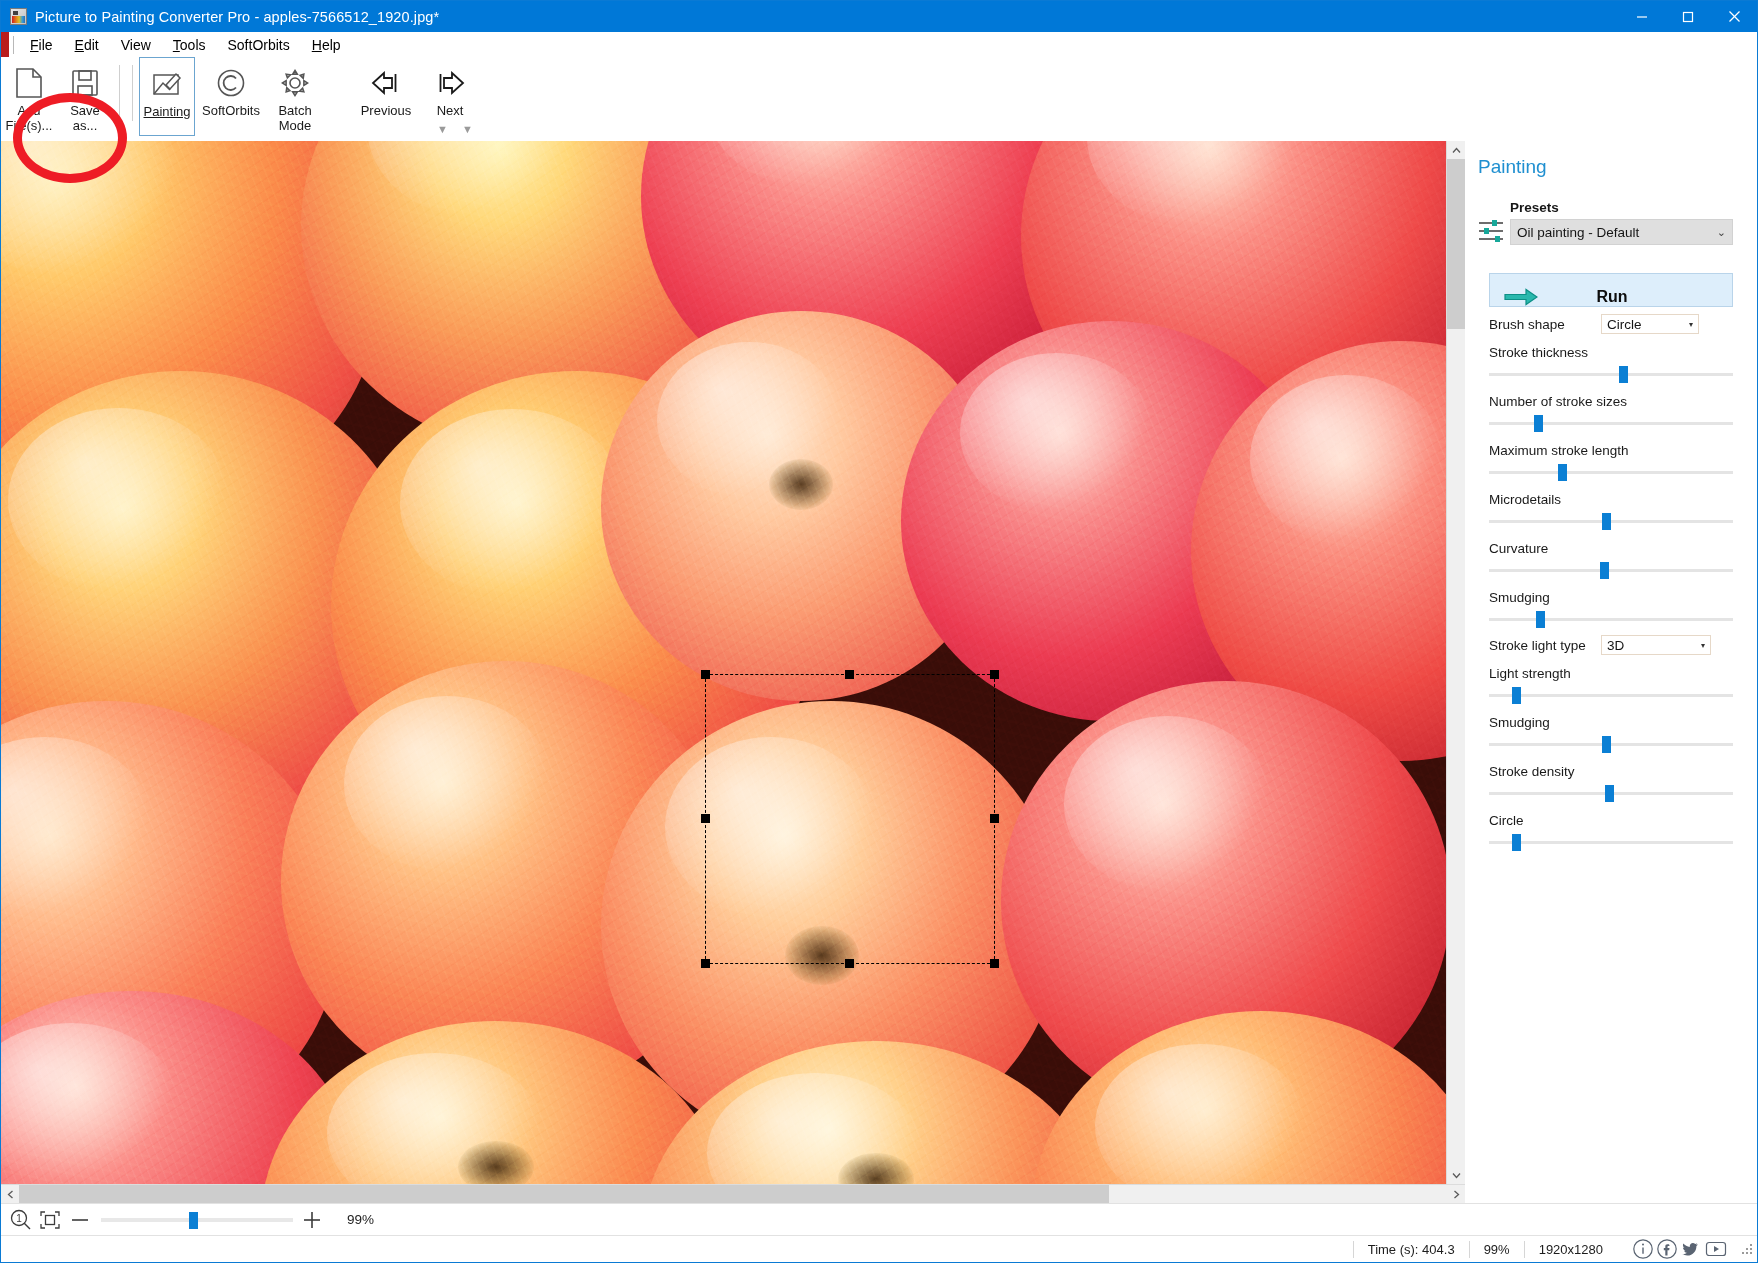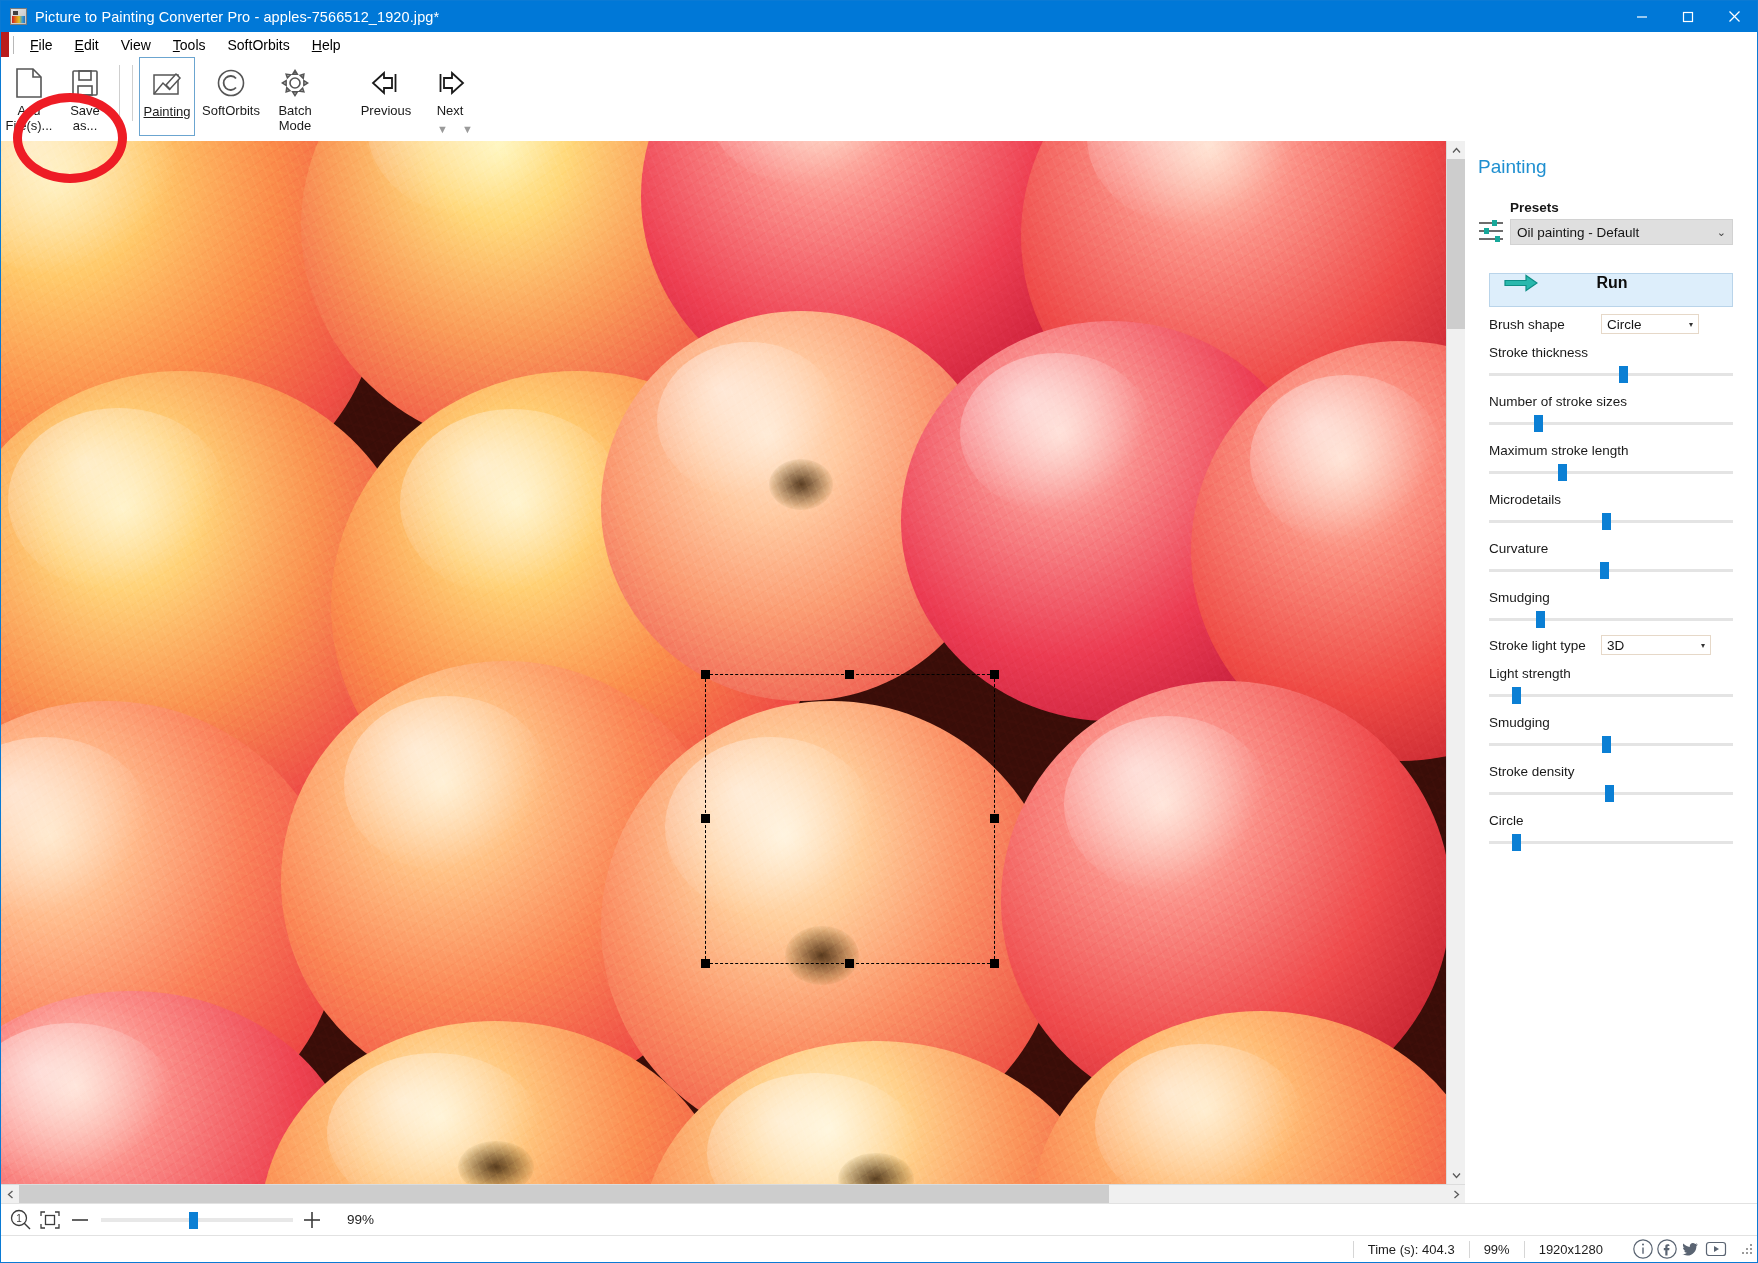--- a/index.html
+++ b/index.html
@@ -351,21 +351,21 @@
   }
   .combo .cval { flex: 1 1 auto; white-space: nowrap; overflow: hidden; }
   .combo .chev { color: #444; font-size: 11px; margin-left: 6px; }
 
   #run-button {
     margin: 25px 24px 0 24px;
     height: 34px;
     background: #ddeefb;
     border: 1px solid #b9d4ea;
     box-sizing: border-box;
-    display: flex; align-items: flex-start;
+    display: flex; align-items: flex-end;
     position: relative;
   }
   #run-button .run-arrow { margin-left: 14px; width: 34px; flex: 0 0 auto; display:flex; align-items:center; }
   #run-button .run-label {
     flex: 1 1 auto;
     text-align: center;
     font-size: 16px;
     font-weight: bold;
     color: #0d0d0d;
     margin-right: 46px;

